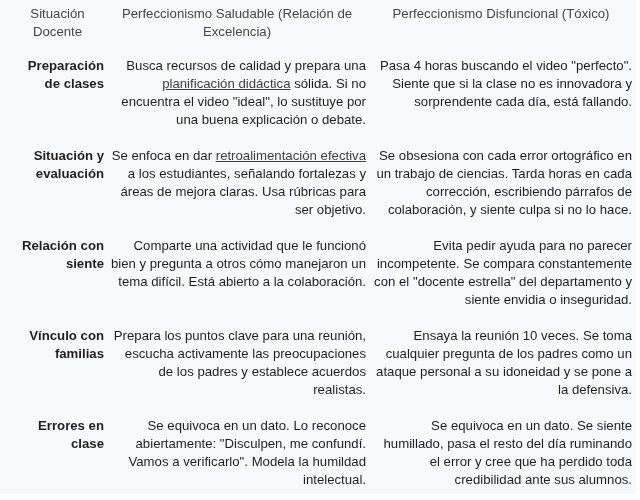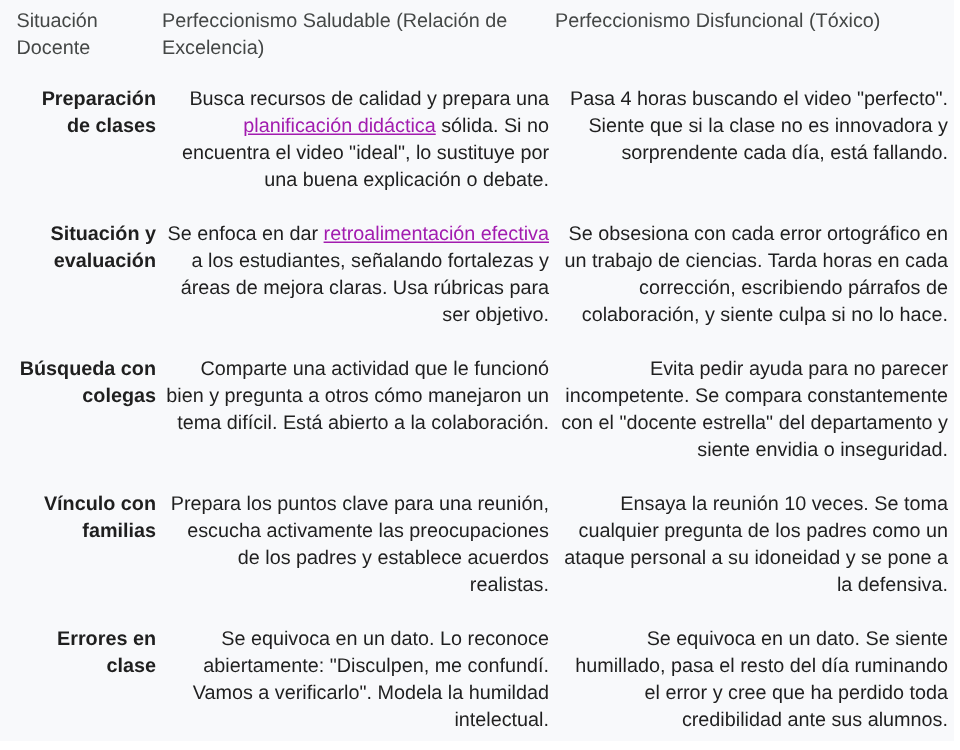--- a/index.html
+++ b/index.html
@@ -26,31 +26,32 @@
     col.c3 { width: 266px; }
     th, td {
       text-align: left; vertical-align: top;
       padding: 0 4px 0 0;
     }
     th {
       font-weight: normal;
       color: #444746;
       padding-top: 5px;
       padding-bottom: 16px;
+      text-align: center;
     }
     th.h1 { padding-left: 11px; }
     td.sit {
       padding-left: 11px;
       font-weight: bold;
       color: #1f1f1f;
     }
     tbody td { padding-bottom: 18px; text-align: right; }
     td.txt { color: #1f1f1f; }
     a.link {
-      color: #a21caf;
+      color: #404040;
       text-decoration: underline;
     }
   </style>
 </head>
 <body>
 
 <div class="panel">
   <table>
     <colgroup>
         <col class="c1">
@@ -69,21 +70,21 @@
         <td class="sit">Preparación de clases</td>
         <td class="txt"><span>Busca recursos de calidad y prepara una </span><a class="link" href="#">planificación didáctica</a><span> sólida. Si no encuentra el video "ideal", lo sustituye por una buena explicación o debate.</span></td>
         <td class="txt">Pasa 4 horas buscando el video "perfecto". Siente que si la clase no es innovadora y sorprendente cada día, está fallando.</td>
       </tr>
       <tr>
         <td class="sit">Situación y evaluación</td>
         <td class="txt"><span>Se enfoca en dar </span><a class="link" href="#">retroalimentación efectiva</a><span> a los estudiantes, señalando fortalezas y áreas de mejora claras. Usa rúbricas para ser objetivo.</span></td>
         <td class="txt">Se obsesiona con cada error ortográfico en un trabajo de ciencias. Tarda horas en cada corrección, escribiendo párrafos de colaboración, y siente culpa si no lo hace.</td>
       </tr>
       <tr>
-        <td class="sit">Búsqueda con colegas</td>
+        <td class="sit">Relación con siente</td>
         <td class="txt">Comparte una actividad que le funcionó bien y pregunta a otros cómo manejaron un tema difícil. Está abierto a la colaboración.</td>
         <td class="txt">Evita pedir ayuda para no parecer incompetente. Se compara constantemente con el "docente estrella" del departamento y siente envidia o inseguridad.</td>
       </tr>
       <tr>
         <td class="sit">Vínculo con familias</td>
         <td class="txt">Prepara los puntos clave para una reunión, escucha activamente las preocupaciones de los padres y establece acuerdos realistas.</td>
         <td class="txt">Ensaya la reunión 10 veces. Se toma cualquier pregunta de los padres como un ataque personal a su idoneidad y se pone a la defensiva.</td>
       </tr>
       <tr>
         <td class="sit">Errores en clase</td>

